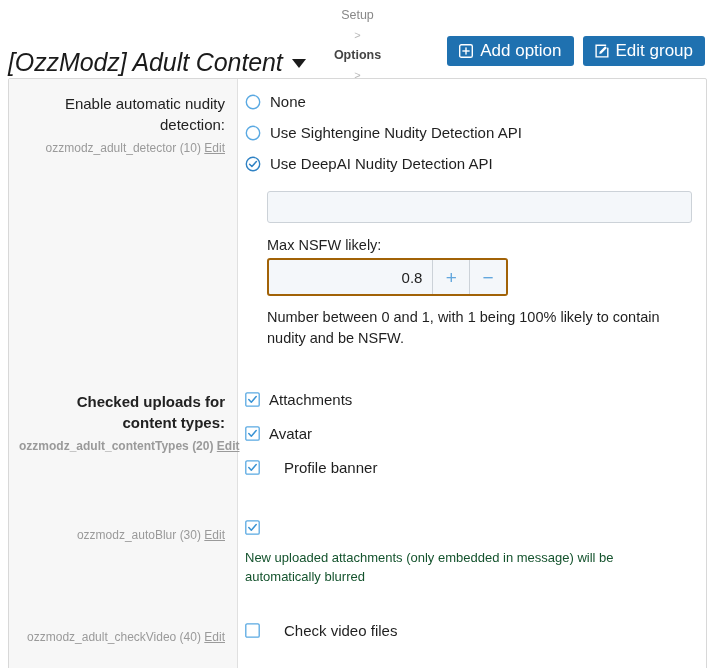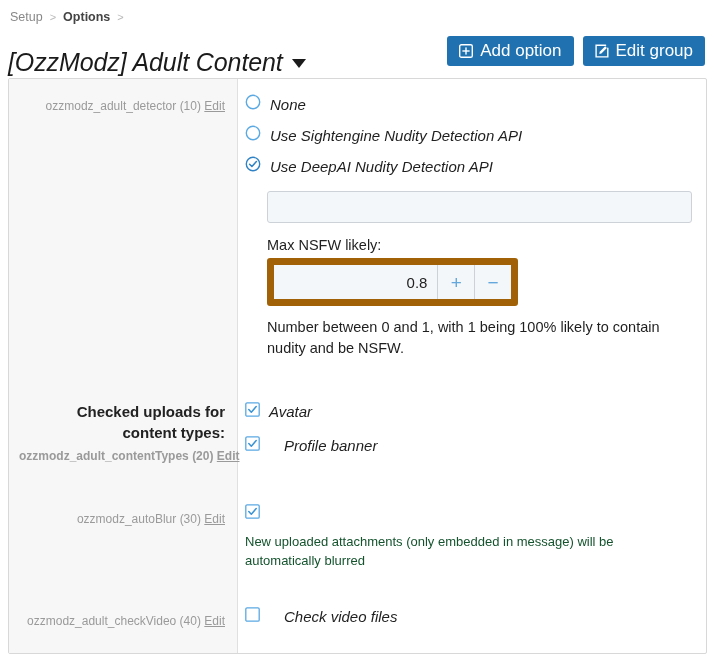--- a/index.html
+++ b/index.html
@@ -18,20 +18,21 @@
 
   
   .breadcrumb {
     padding: 8px 10px 0 10px;
     font-size: 12.5px;
     color: #8a8a8a;
     display: flex;
     align-items: center;
     gap: 7px;
     height: 18px;
+    flex-direction: column;
   }
   .breadcrumb .crumb {
     color: #888888;
     text-decoration: none;
   }
   .breadcrumb .crumb.strong {
     color: #444444;
     font-weight: bold;
   }
   .breadcrumb .sep {
@@ -140,25 +141,24 @@
   .row-body {
     flex: 1 1 auto;
     box-sizing: border-box;
     padding: 13px 14px 12px 8px;
     min-width: 0;
   }
 
   
   .choice {
     display: flex;
-    align-items: flex-end;
+    align-items: flex-start;
     gap: 9px;
     margin-bottom: 8px;
     line-height: 20px;
-    font-style: italic;
   }
   .choice:last-child { margin-bottom: 0; gap: 24px; }
   .choice .ctext {
     font-size: 15px;
     color: #1f1f1f;
   }
   .box-icon { flex: 0 0 auto; margin-top: 2px; }
 
   .subfield {
     margin: 14px 0 0 22px;
@@ -179,21 +179,21 @@
     color: #222222;
     padding: 0 8px;
     font-family: "Liberation Sans", sans-serif;
     outline: none;
   }
   .stepper {
     display: flex;
     align-items: stretch;
     width: 237px;
     height: 34px;
-    border: 7px solid #a16207;
+    border: 2px solid #a16207;
     border-radius: 3px;
     overflow: hidden;
     background: #f4f7fa;
   }
   .stepper input {
     flex: 1 1 auto;
     border: none;
     background: transparent;
     text-align: right;
     font-size: 15px;
@@ -264,20 +264,21 @@
       <span>Edit group</span>
     </button>
   </div>
 </div>
 
 <div class="panel">
   <div class="rows">
 
     <div class="row">
       <div class="row-label">
+        <div class="ltitle">Enable automatic nudity detection:</div>
         <div class="lhint">
           <span>ozzmodz_adult_detector (10)</span>
           <a href="#">Edit</a>
         </div>
       </div>
       <div class="row-body">
 
         <div class="choice">
           <span class="box-icon">
             <svg width="16" height="16" viewBox="0 0 16 16">
@@ -326,20 +327,29 @@
     <div class="row">
       <div class="row-label" style="padding-top:30px;font-weight:bold;">
         <div class="ltitle">Checked uploads for content types:</div>
         <div class="lhint">
           <span>ozzmodz_adult_contentTypes (20)</span>
           <a href="#">Edit</a>
         </div>
       </div>
       <div class="row-body" style="padding-top:29px;">
 
+        <div class="choice" style="margin-bottom:12px;">
+          <span class="box-icon">
+            <svg width="15" height="15" viewBox="0 0 15 15">
+              <rect x="0.8" y="0.8" width="13.4" height="13.4" rx="1.3" fill="#ffffff" stroke="#5aa9e2" stroke-width="1.3"></rect>
+              <path d="M3.8 7.6 L6.3 10.2 L11.2 4.6" fill="none" stroke="#3a93d4" stroke-width="1.5" stroke-linecap="round" stroke-linejoin="round"></path>
+            </svg>
+          </span>
+          <span class="ctext">Attachments</span>
+        </div>
 
         <div class="choice" style="margin-bottom:12px;">
           <span class="box-icon">
             <svg width="15" height="15" viewBox="0 0 15 15">
               <rect x="0.8" y="0.8" width="13.4" height="13.4" rx="1.3" fill="#ffffff" stroke="#5aa9e2" stroke-width="1.3"></rect>
               <path d="M3.8 7.6 L6.3 10.2 L11.2 4.6" fill="none" stroke="#3a93d4" stroke-width="1.5" stroke-linecap="round" stroke-linejoin="round"></path>
             </svg>
           </span>
           <span class="ctext">Avatar</span>
         </div>

